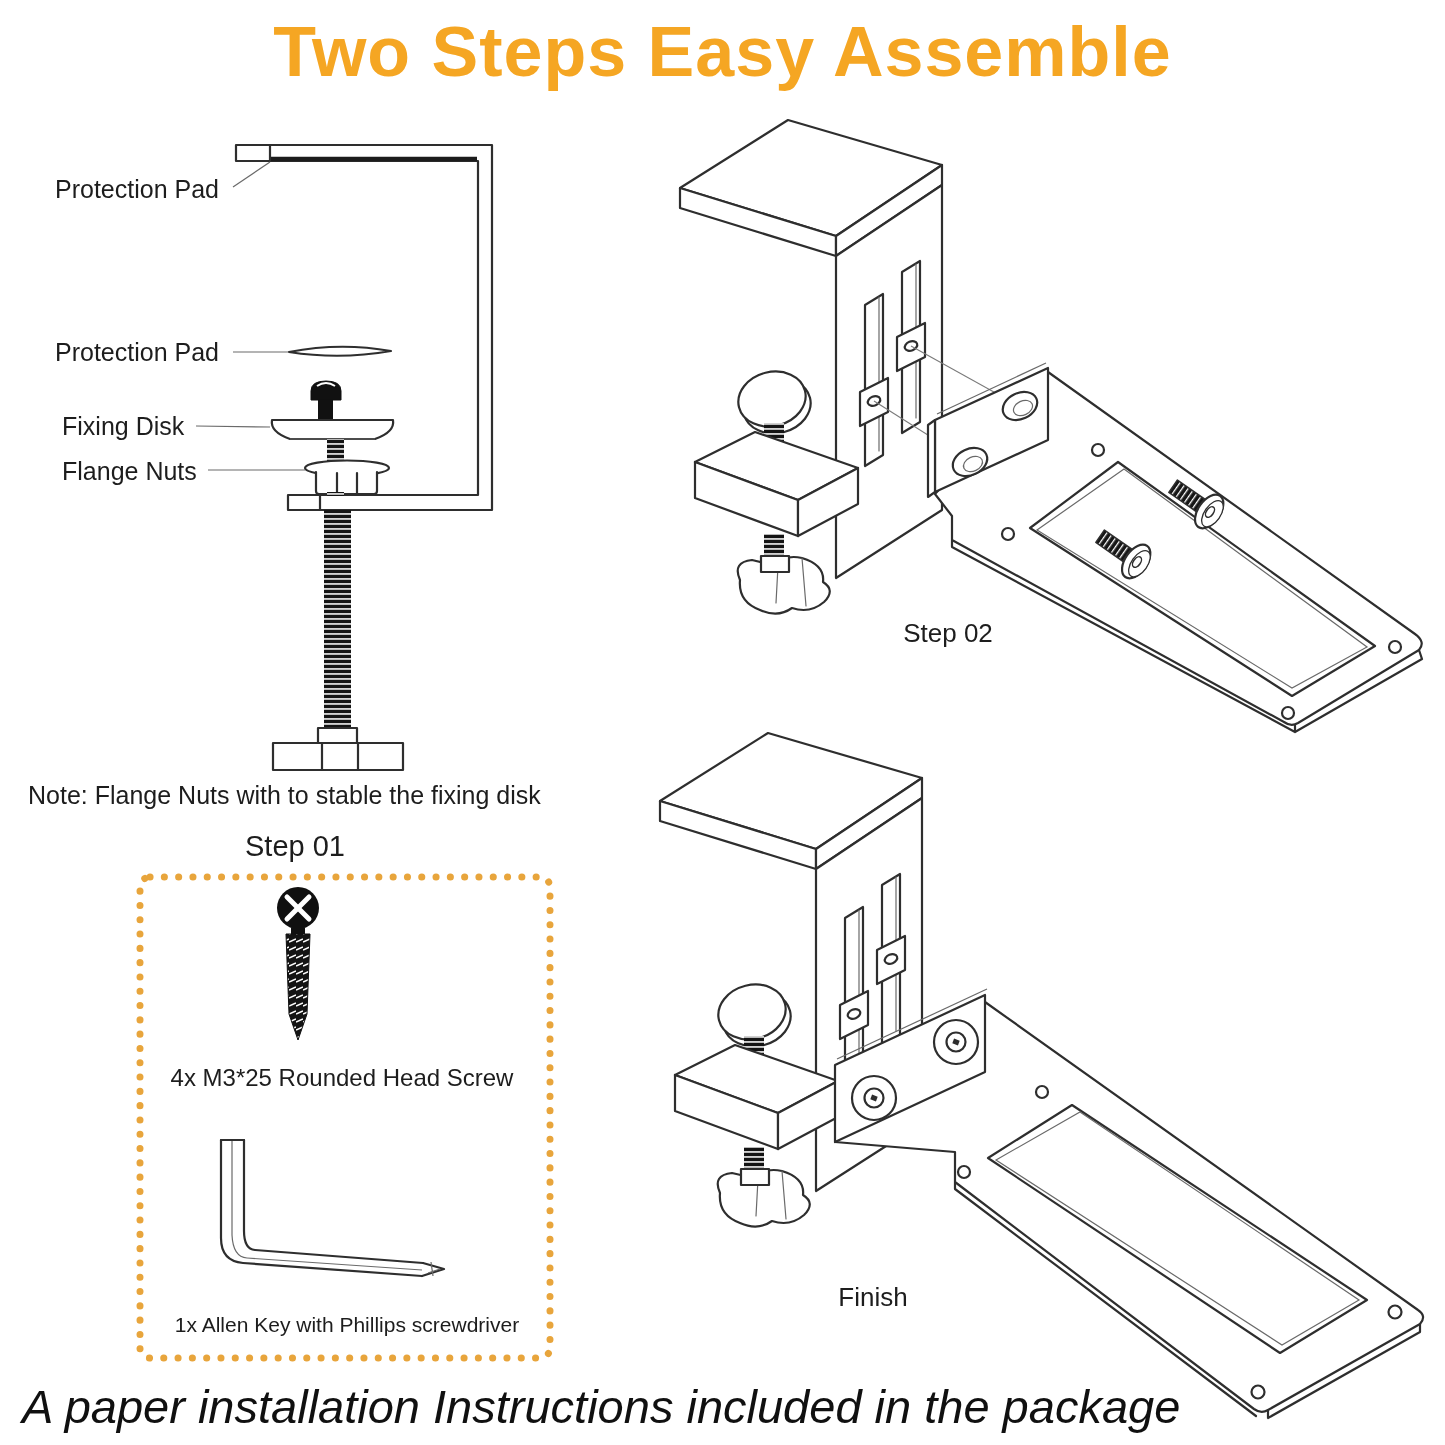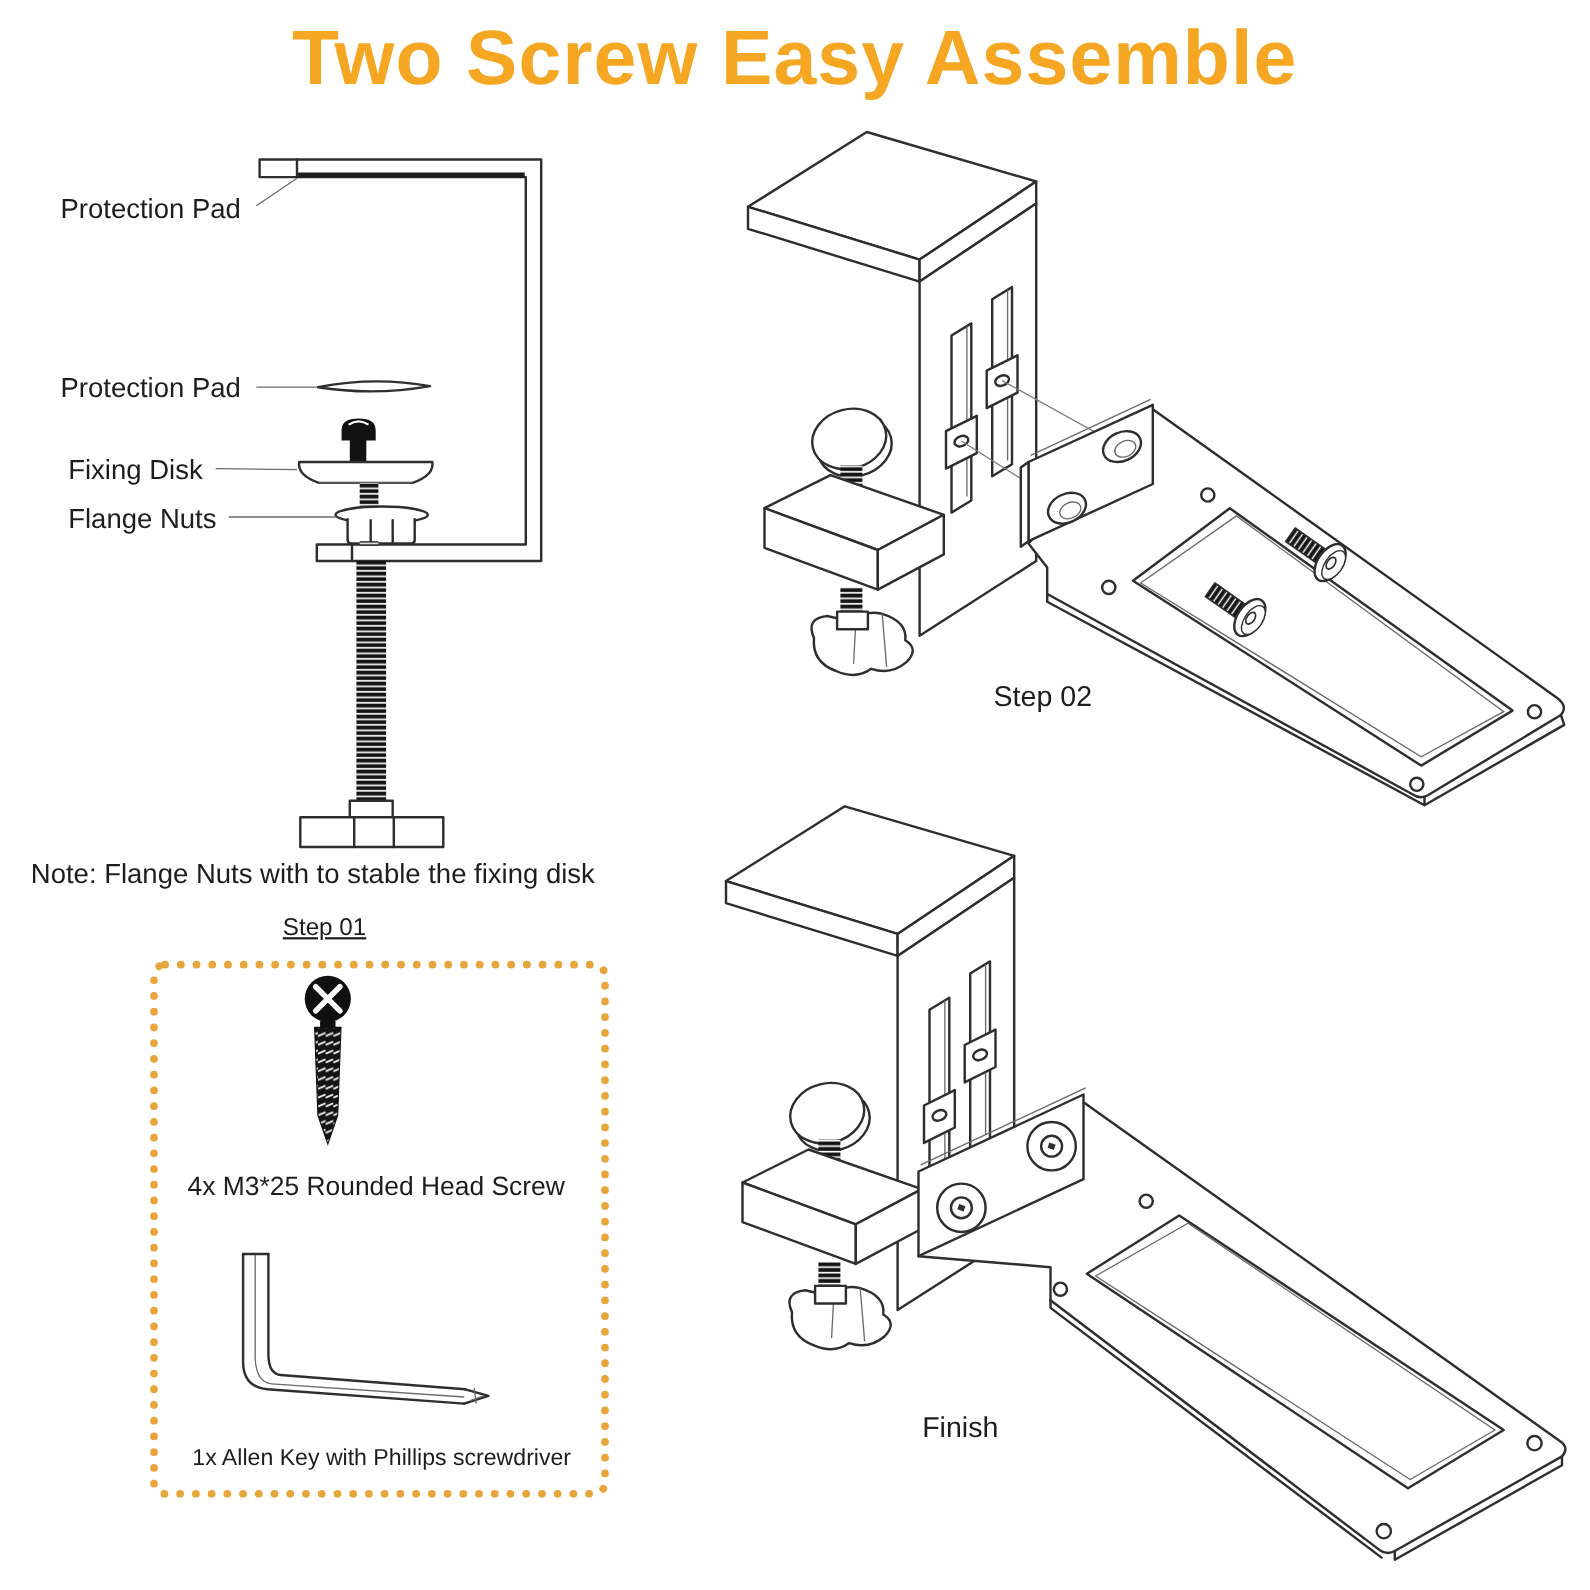--- a/index.html
+++ b/index.html
@@ -8,30 +8,30 @@
   #title{position:absolute;left:0;top:12px;width:100%;text-align:center;
          font-size:70px;font-weight:700;color:#F5A623;letter-spacing:1px;}
   svg{position:absolute;overflow:visible;}
   svg text{font-family:"Liberation Sans", sans-serif;fill:#1d1d1d;}
   .ln{stroke:#2e2e2e;stroke-width:2.2;fill:none;stroke-linejoin:round;stroke-linecap:round;}
   .fw{fill:#ffffff;}
   .thin{stroke:#6a6a6a;stroke-width:1.2;fill:none;}
   .guide{stroke:#7a7a7a;stroke-width:1.1;fill:none;}
   .lbl{font-size:25px;}
   .note{position:absolute;left:28px;top:781px;font-size:25px;color:#1d1d1d;white-space:nowrap;}
-  .step1{position:absolute;left:150px;top:830px;width:290px;text-align:center;font-size:22px;text-decoration:underline;}
+  .step1{position:absolute;left:150px;top:830px;width:290px;text-align:center;font-size:29px;}
   #footer{position:absolute;left:22px;top:1379px;width:1400px;font-size:47px;font-style:italic;
           color:#101010;white-space:nowrap;}
 </style>
 </head>
 <body>
 
 <div id="canvas">
 
-  <div id="title">Two Screw Easy Assemble</div>
+  <div id="title">Two Steps Easy Assemble</div>
 
   <svg width="0" height="0" style="position:absolute">
     <defs>
       <pattern id="thrH" patternUnits="userSpaceOnUse" width="6" height="5">
         <rect width="6" height="5" fill="#141414"></rect>
           <rect y="3.2" width="6" height="1.5" fill="#fff"></rect>
       </pattern>
       <pattern id="thrD" patternUnits="userSpaceOnUse" width="7" height="8">
         <rect width="7" height="8" fill="#141414"></rect>
           <path d="M0,6 L7,3" stroke="#fff" stroke-width="1.6"></path>
@@ -203,13 +203,14 @@
       </g>
       <g>
         <circle class="ln fw" cx="316" cy="322" r="22"></circle>
         <circle class="ln fw" cx="316" cy="322" r="9.5"></circle>
         <rect x="313" y="319.5" width="6" height="5" fill="#2e2e2e" transform="rotate(20 316 322)"></rect>
       </g>
     </g>
     <text x="233" y="586" font-size="26" text-anchor="middle">Finish</text>
   </svg>
 
+  <div id="footer">A paper installation Instructions included in the package</div>
 </div>
 
 </body></html>

